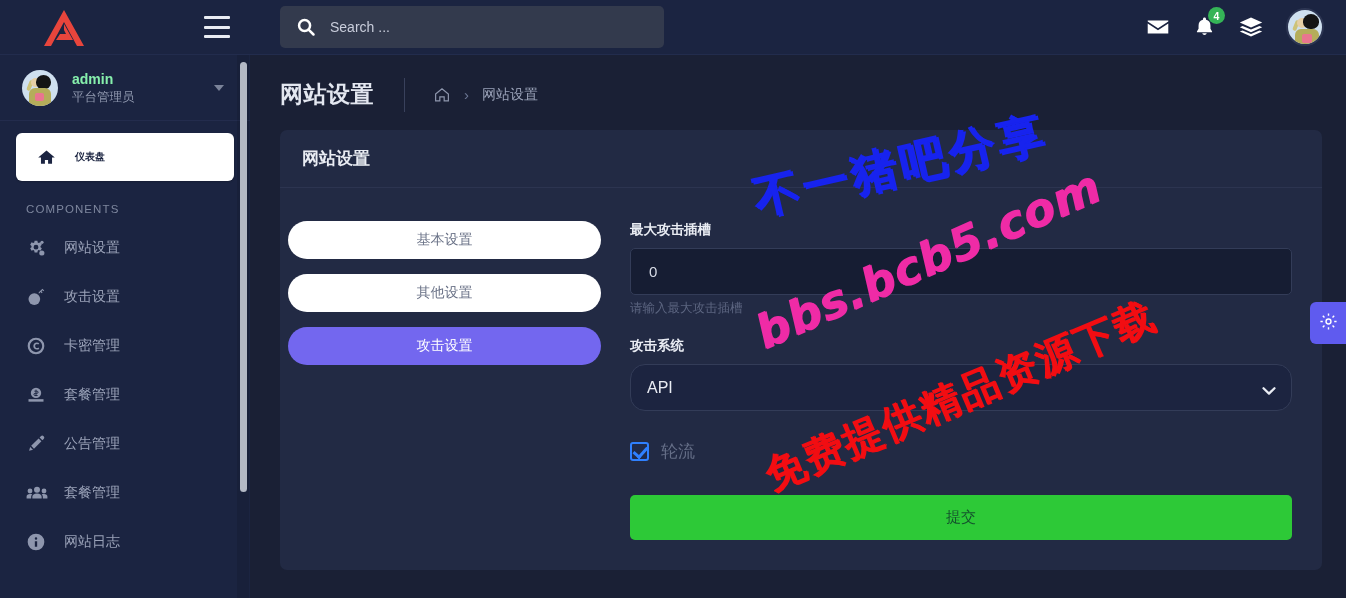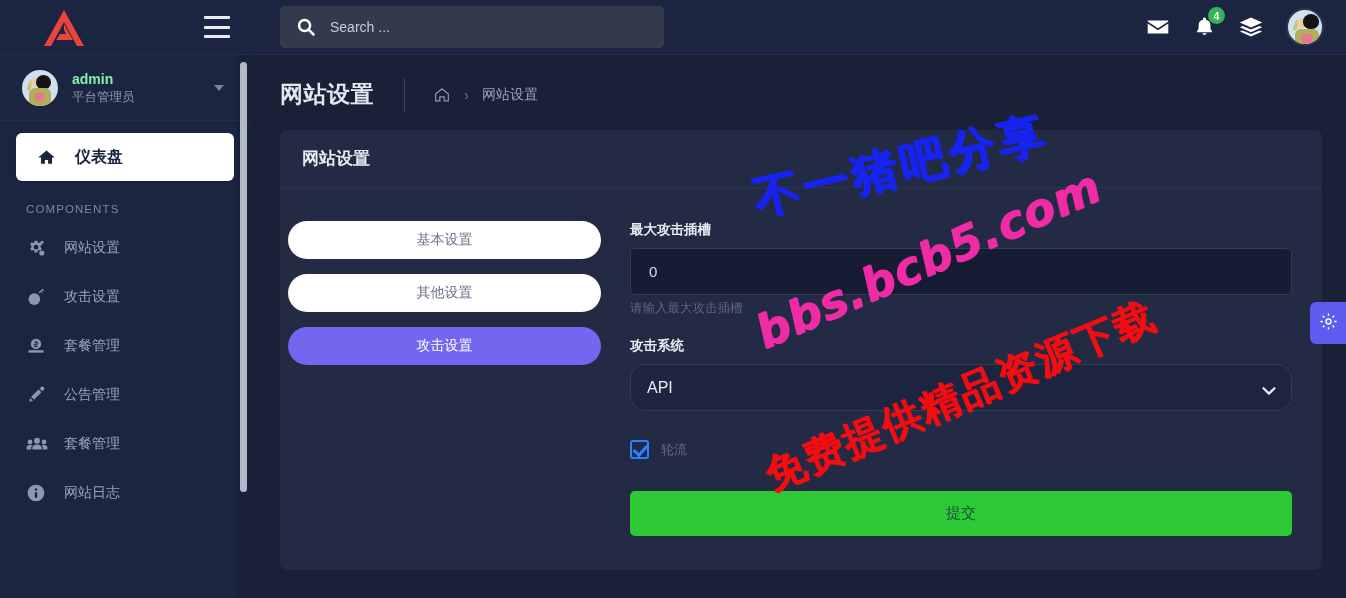--- a/index.html
+++ b/index.html
@@ -76,21 +76,21 @@
   .nav-active {
     margin: 0 16px 8px 16px;
     background: #ffffff;
     border-radius: 6px;
     height: 48px;
     display: flex; align-items: center;
     padding-left: 21px;
     box-shadow: 0 1px 2px rgba(0,0,0,.2);
     cursor: pointer;
   }
-  .nav-active .nav-label { color: #1b2441; font-weight: 700; font-size: 16px; }
+  .nav-active .nav-label { color: #1b2441; font-weight: 700; font-size: 10px; }
   .nav-active .nav-ico { color: #1b2441; }
   .nav-head {
     color: #7e879e; font-size: 11.5px; letter-spacing: 1.1px;
     padding: 14px 0 8px 26px; font-weight: 400;
   }
   .nav-item {
     display:flex; align-items:center;
     height: 49px; padding-left: 26px;
     cursor: pointer;
   }
@@ -211,21 +211,21 @@
   .cbx {
     width: 19px; height: 19px; border-radius: 3px;
     background:#1f2a4a; border: 2px solid #2f80ff;
     position:relative; cursor:pointer; flex:0 0 19px;
   }
   .cbx:after {
     content:""; position:absolute; left: 4px; top: 0px;
     width: 6px; height: 11px; border: solid #2f80ff;
     border-width: 0 3px 3px 0; transform: rotate(42deg);
   }
-  .cbx-label { color:#656e87; font-size: 13px; margin-left: 12px; }
+  .cbx-label { color:#656e87; font-size: 17px; margin-left: 12px; }
 
   .submit-btn {
     margin: 32px 0 0 0; width: 100%; height: 45px;
     background:#2dc937; border:0; border-radius: 5px;
     color:#14532d; font-size: 15px; cursor:pointer;
     font-family:"Liberation Sans","DejaVu Sans",sans-serif;
   }
 
   
   .fab {
@@ -314,20 +314,28 @@
         <div class="nav-item">
           <span class="nav-ico">
             <svg width="20" height="20" viewBox="0 0 24 24" fill="currentColor">
                 <circle cx="10" cy="14.5" r="7"></circle>
                 <path d="M15.4 8.2l2.1-2.1 1.3 1.3 1.1-1.1-1.3-1.3 1.1-1.1 1.2 1.2.9-.9-2.1-2.1-4.6 4.6 .3.5z"></path>
               </svg>
           </span>
           <span class="nav-label">攻击设置</span>
         </div>
 
+        <div class="nav-item">
+          <span class="nav-ico">
+            <svg width="20" height="20" viewBox="0 0 24 24" fill="currentColor">
+                <path d="M12 2a10 10 0 1 0 0 20 10 10 0 0 0 0-20zm0 2.6a7.4 7.4 0 1 1 0 14.8 7.4 7.4 0 0 1 0-14.8zm1.1 3.1c-2.6 0-4.3 1.8-4.3 4.3s1.7 4.3 4.3 4.3c1.2 0 2.2-.4 2.9-1.1l-1.2-1.4c-.45.45-1 .7-1.65.7-1.35 0-2.2-1-2.2-2.5s.85-2.5 2.2-2.5c.62 0 1.17.24 1.6.66l1.22-1.4c-.7-.7-1.7-1.06-2.87-1.06z"></path>
+              </svg>
+          </span>
+          <span class="nav-label">卡密管理</span>
+        </div>
 
         <div class="nav-item">
           <span class="nav-ico">
             <svg width="20" height="20" viewBox="0 0 24 24" fill="currentColor">
                 <path d="M3 17h18v3H3z"></path>
                 <circle cx="12" cy="9.5" r="6.2"></circle>
                 <path d="M12 5.6v7.8M10 7.4h3.2a1.3 1.3 0 0 1 0 2.6h-2.4a1.3 1.3 0 0 0 0 2.6H14" stroke="#1b2441" stroke-width="1.1" fill="none"></path>
               </svg>
           </span>
           <span class="nav-label">套餐管理</span>

